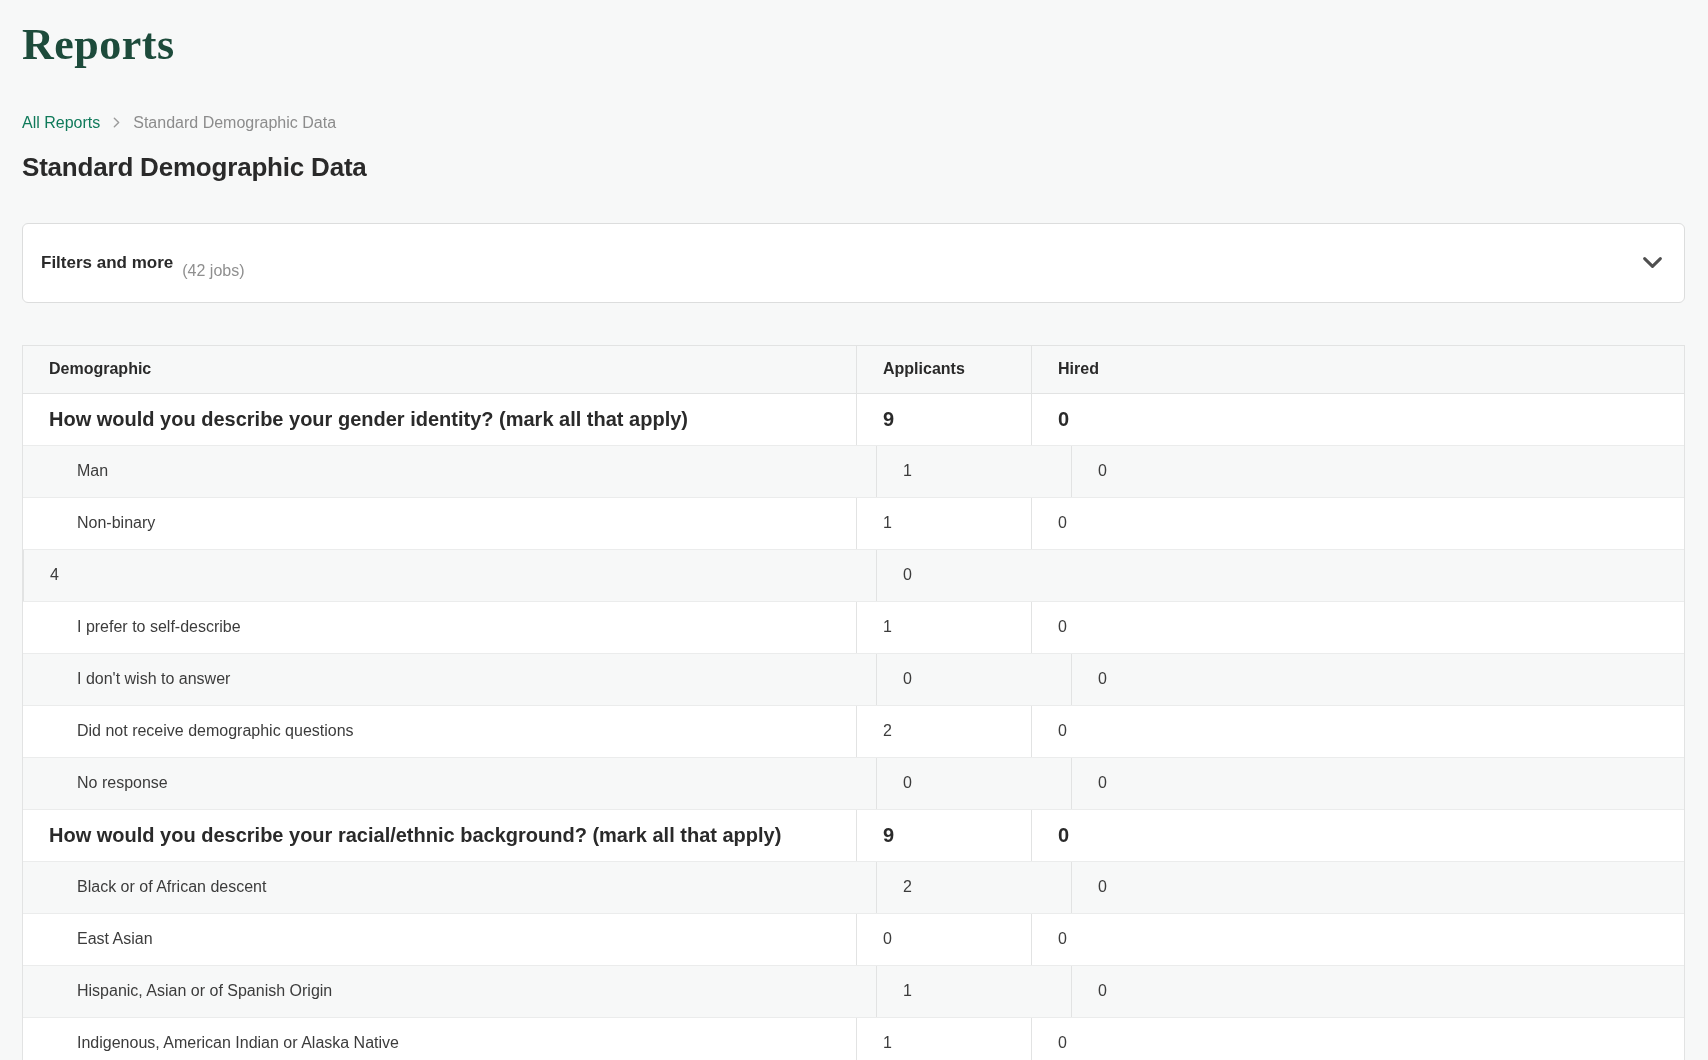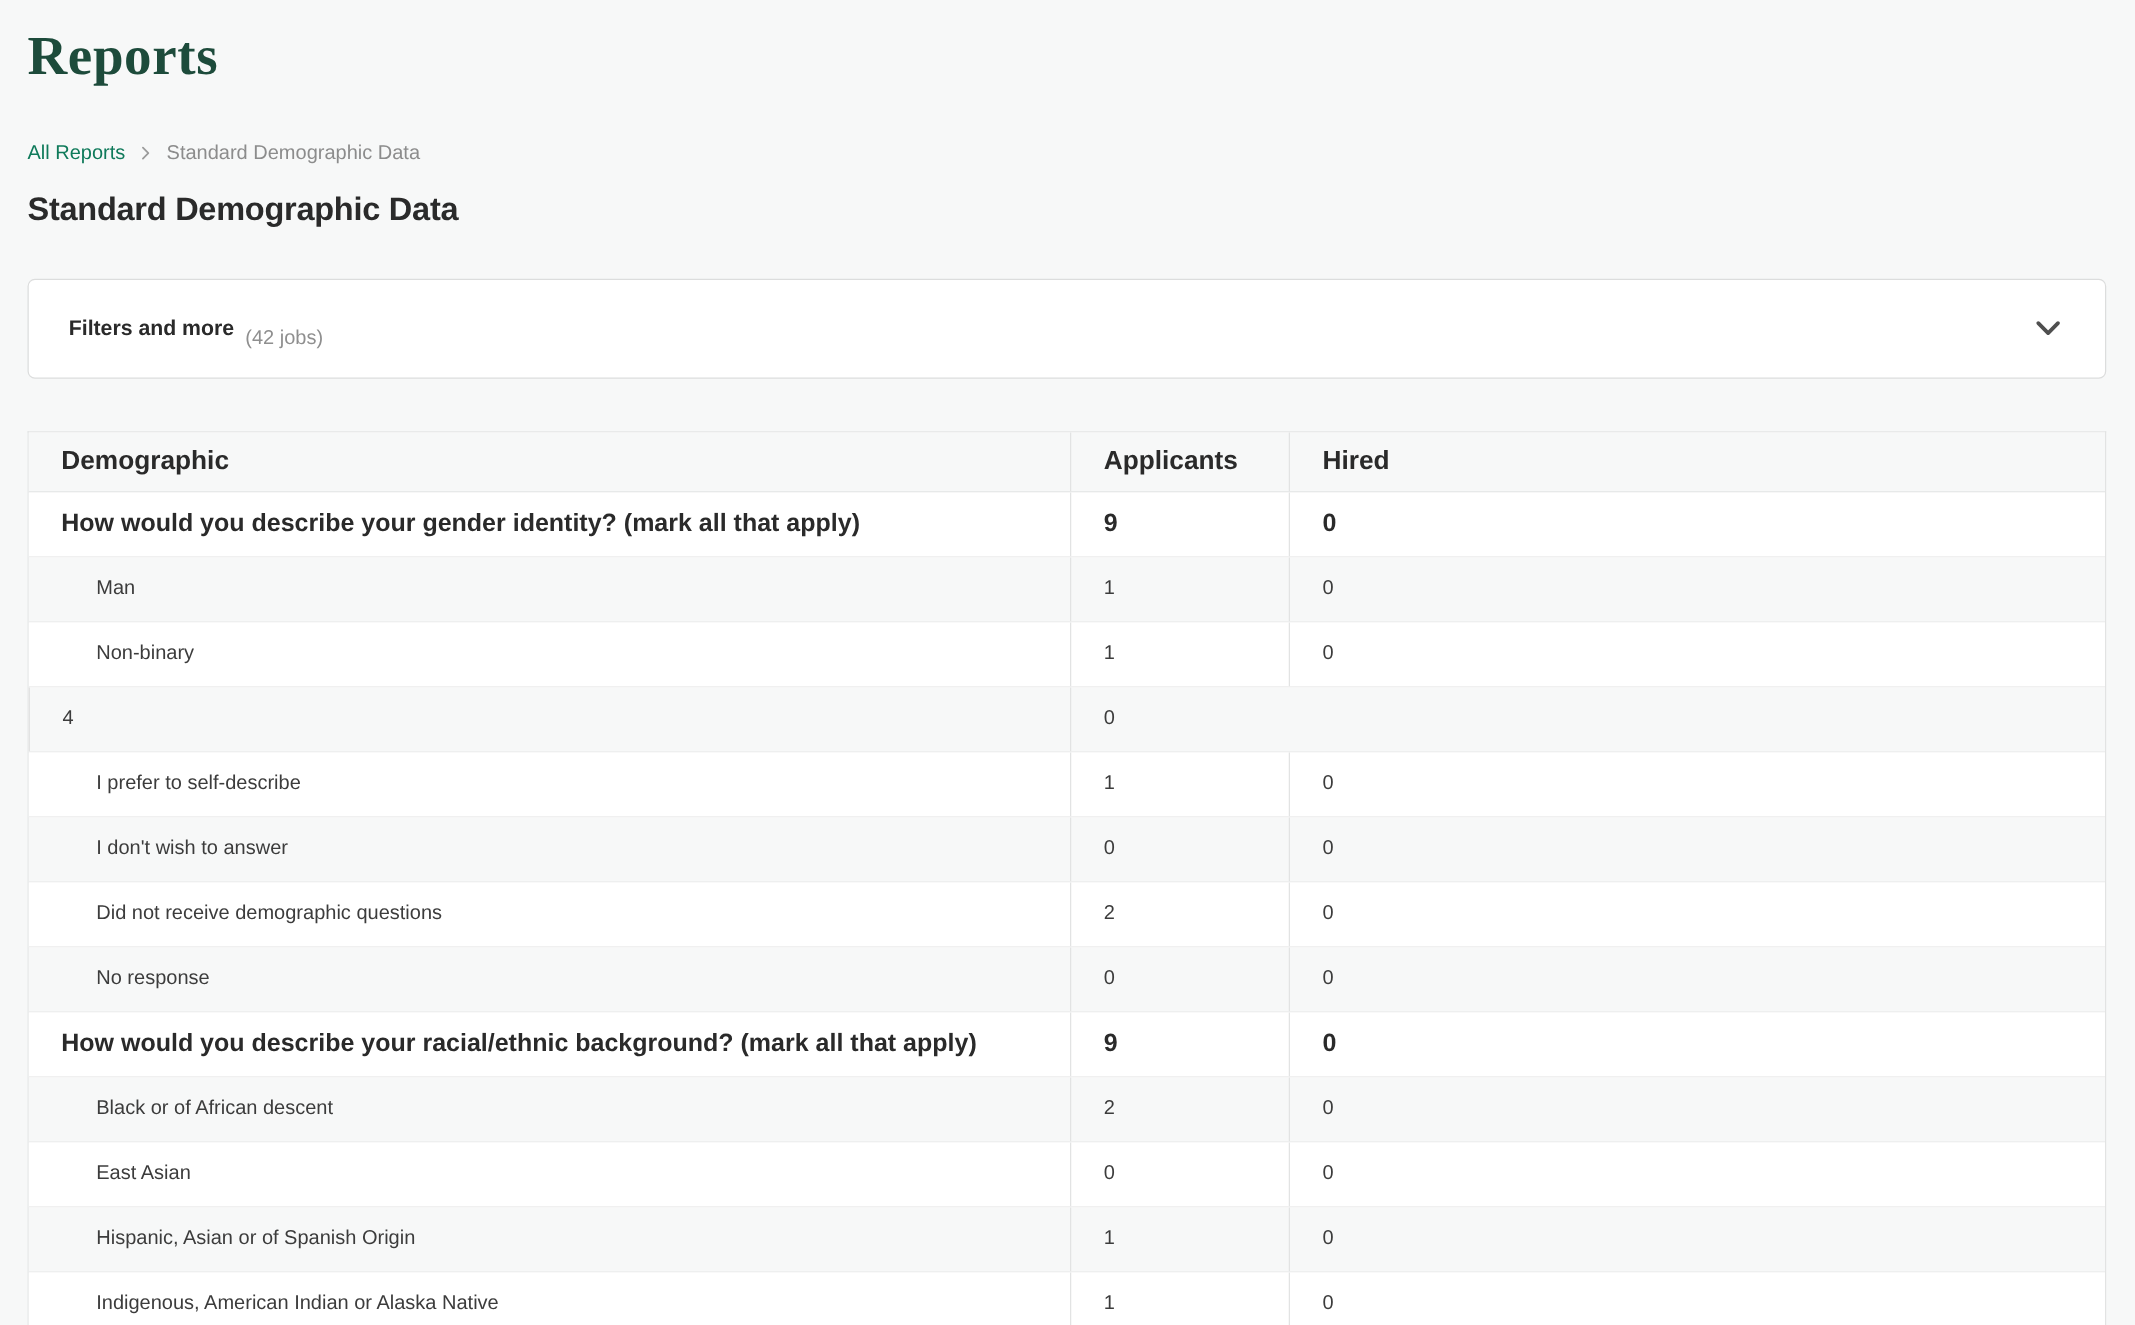--- a/index.html
+++ b/index.html
@@ -78,21 +78,21 @@
 
   
   .filters-bar {
     margin-top: 33px;
     height: 80px;
     background: #ffffff;
     border: 1px solid #dcdddd;
     border-radius: 6px;
     display: flex;
     align-items: center;
-    padding: 0 32px;
+    padding: 0 18px;
     cursor: pointer;
   }
   .filters-label { font-size: 17px; font-weight: 700; color: #2a2a2a; }
   .filters-count { font-size: 16px; color: #8f8f8f; margin-left: 9px; margin-top: 16px; }
   .filters-chevron { margin-left: auto; display: flex; align-items: center; }
 
   
   .data-table {
     margin-top: 42px;
     background: #ffffff;
@@ -103,40 +103,40 @@
     display: grid;
     grid-template-columns: 833px 175px auto;
     border-bottom: 1px solid #ebecec;
   }
   .t-row.header-row {
     height: 48px;
     background: #f7f8f8;
     border-bottom: 1px solid #e2e3e3;
   }
   .t-row.header-row .t-cell {
-    font-size: 21px;
+    font-size: 16px;
     font-weight: 700;
     color: #2a2a2a;
   }
   .t-cell {
     display: flex;
     align-items: center;
     padding-left: 26px;
     font-size: 16px;
     color: #3c3c3c;
   }
   .t-cell.c2, .t-cell.c3 { border-left: 1px solid #e2e3e3; }
   .t-row.body-row { height: 52px; }
   .t-row.section-row .t-cell {
     font-weight: 700;
     color: #2a2a2a;
     font-size: 20px;
   }
   .t-row.item-row .t-cell.c1 { padding-left: 54px; }
-  .t-row.shaded { background: #f7f8f8; }
+  .t-row.shaded { background: #f7f8f8; gap: 20px; }
   .t-row.plain { background: #ffffff; }
 </style>
 </head>
 <body>
 
 <div class="page">
 
   <h1 class="app-title">Reports</h1>
 
   <nav class="breadcrumb">

